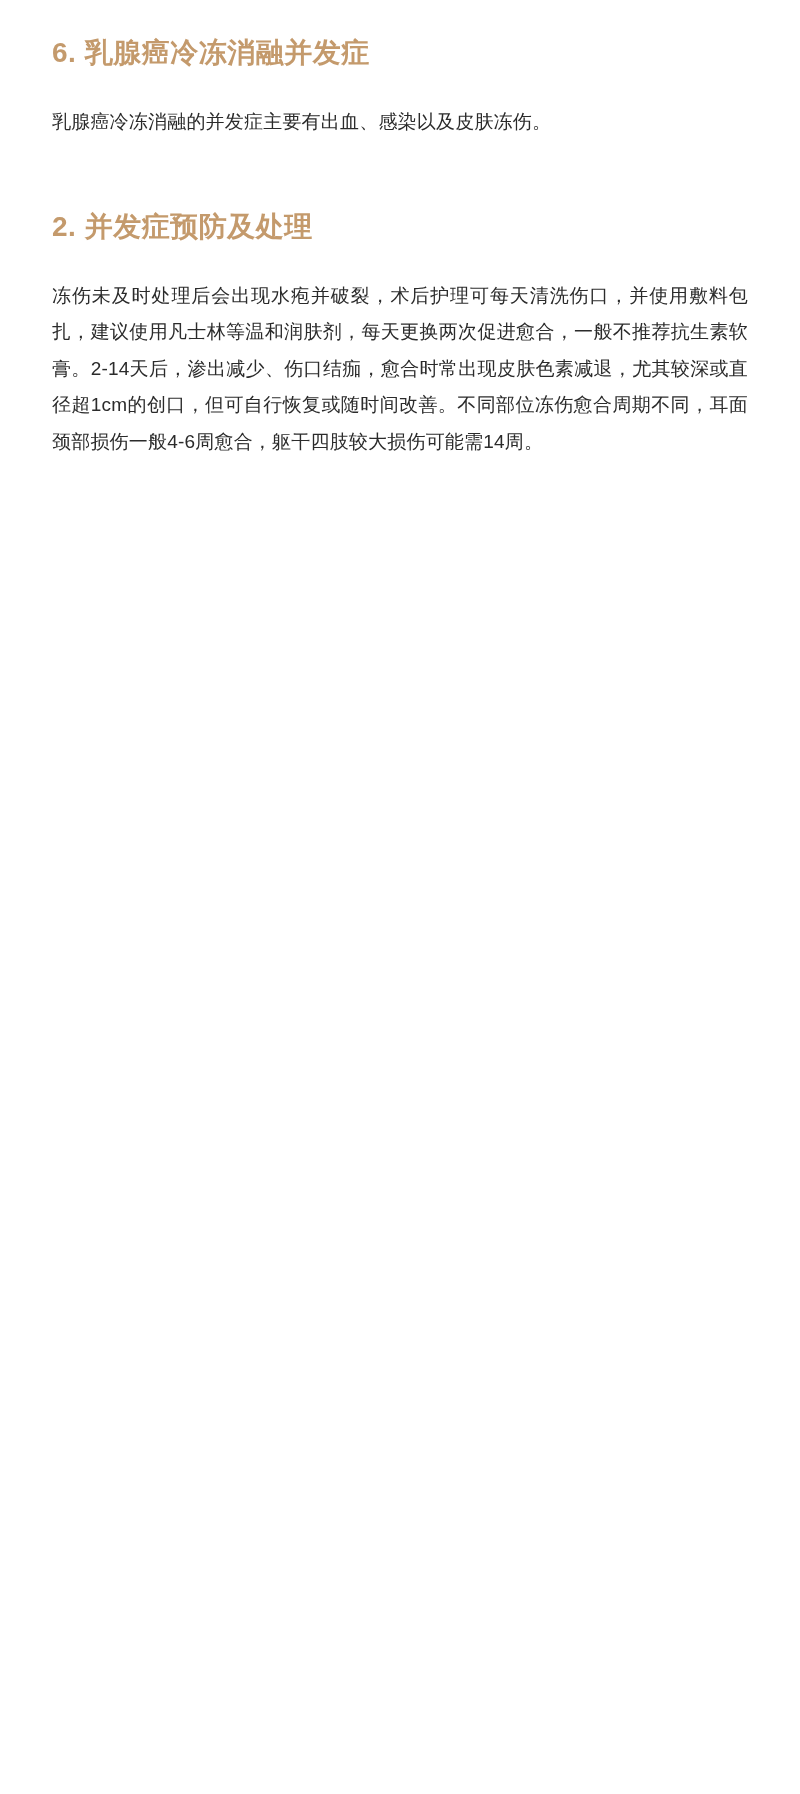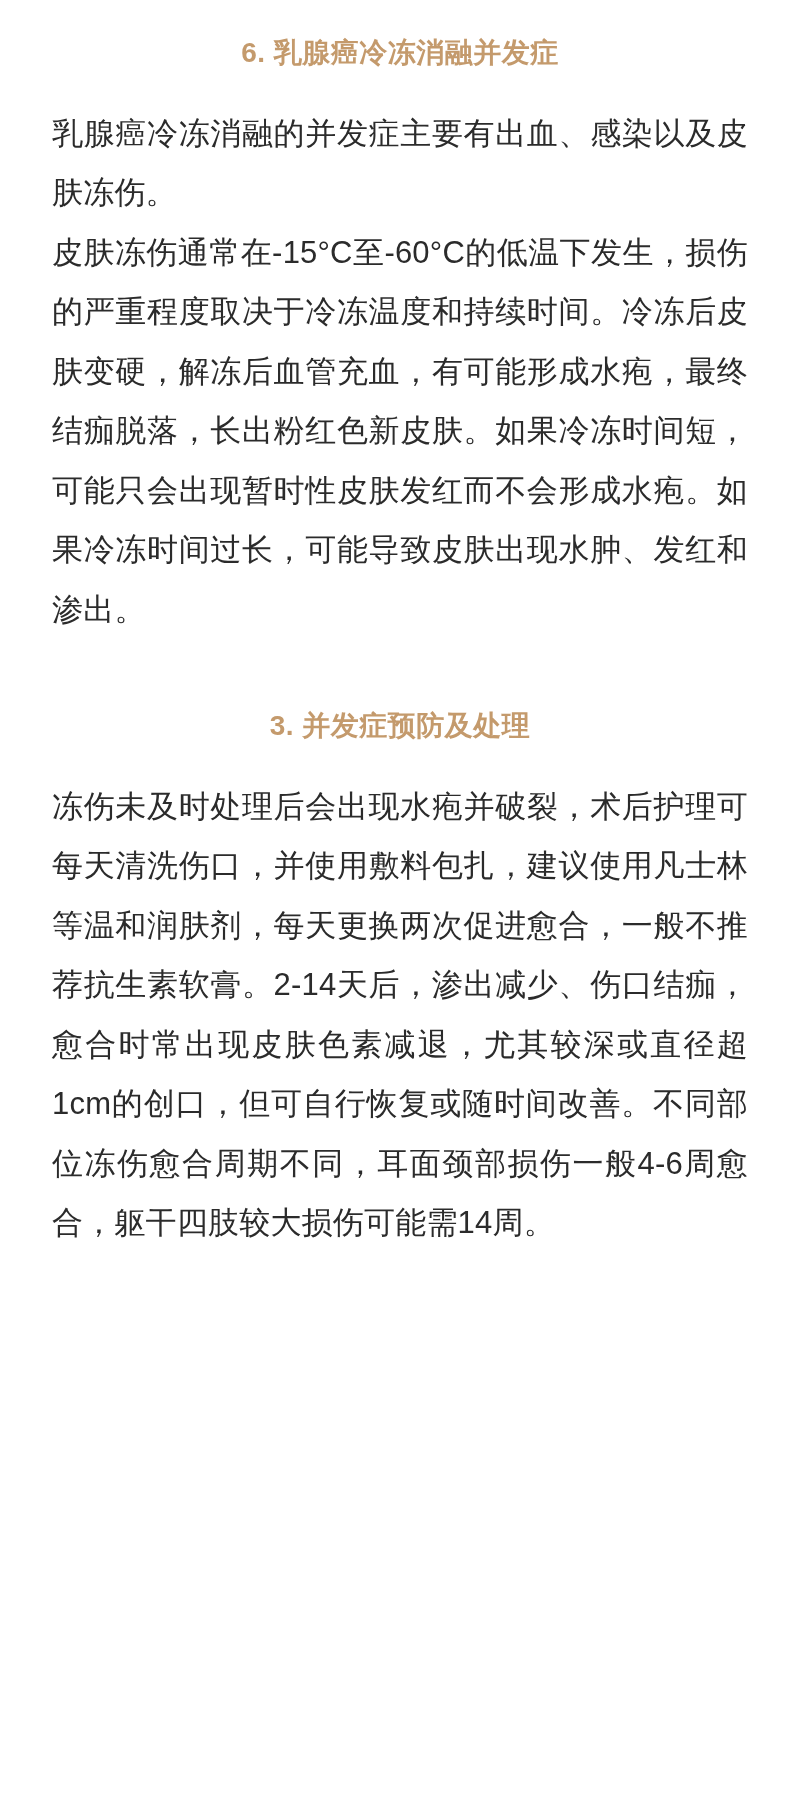--- a/index.html
+++ b/index.html
@@ -23,27 +23,26 @@
   .section {
     margin: 0 0 10px 0;
   }
   .section-heading {
     font-size: 28px;
     font-weight: bold;
     color: #c49a6c;
     letter-spacing: 0.5px;
     margin: 18px 0 34px 0;
     line-height: 1.2;
-    text-align: center;
   }
   .section:first-child .section-heading {
     margin-top: 12px;
   }
   .para {
-    font-size: 31px;
+    font-size: 19px;
     line-height: 1.92;
     color: #2b2b2b;
     margin: 0 0 0 0;
     text-align: justify;
     text-justify: inter-ideograph;
     letter-spacing: 0.2px;
   }
   .para + .para {
     margin-top: 0px;
   }
@@ -52,23 +51,22 @@
   }
 </style>
 </head>
 <body>
 
 <div class="page">
 
   <section class="section">
     <h2 class="section-heading">6. 乳腺癌冷冻消融并发症</h2>
     <p class="para">乳腺癌冷冻消融的并发症主要有出血、感染以及皮肤冻伤。</p>
-    <p class="para">皮肤冻伤通常在-15°C至-60°C的低温下发生，损伤的严重程度取决于冷冻温度和持续时间。冷冻后皮肤变硬，解冻后血管充血，有可能形成水疱，最终结痂脱落，长出粉红色新皮肤。如果冷冻时间短，可能只会出现暂时性皮肤发红而不会形成水疱。如果冷冻时间过长，可能导致皮肤出现水肿、发红和渗出。</p>
   </section>
 
   <div class="gap-after-section"></div>
 
   <section class="section">
-    <h2 class="section-heading">3. 并发症预防及处理</h2>
+    <h2 class="section-heading">2. 并发症预防及处理</h2>
     <p class="para">冻伤未及时处理后会出现水疱并破裂，术后护理可每天清洗伤口，并使用敷料包扎，建议使用凡士林等温和润肤剂，每天更换两次促进愈合，一般不推荐抗生素软膏。2-14天后，渗出减少、伤口结痂，愈合时常出现皮肤色素减退，尤其较深或直径超1cm的创口，但可自行恢复或随时间改善。不同部位冻伤愈合周期不同，耳面颈部损伤一般4-6周愈合，躯干四肢较大损伤可能需14周。</p>
   </section>
 
 </div>
 
 </body></html>

